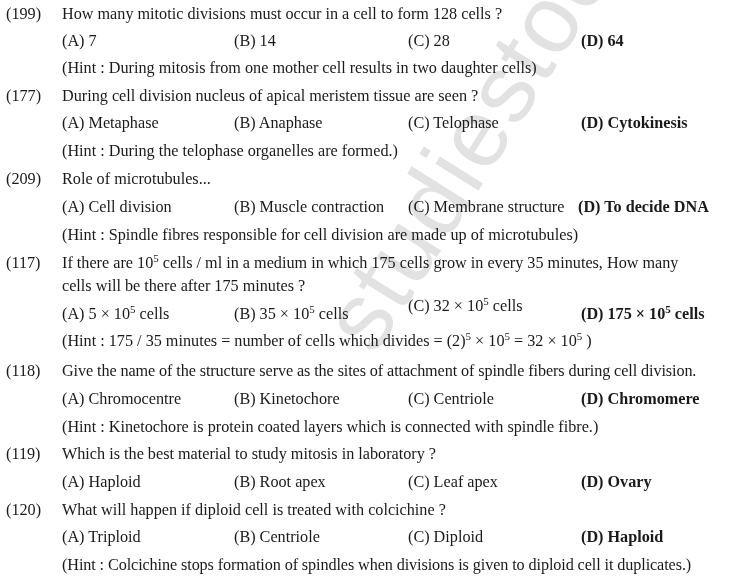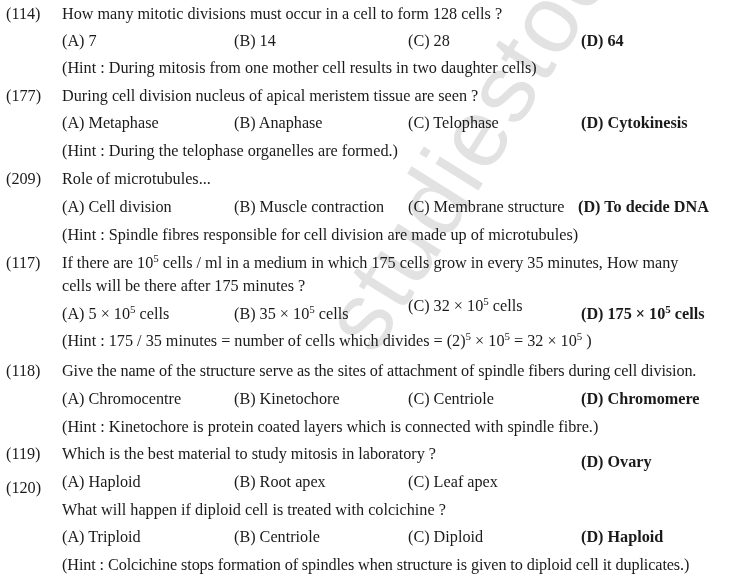--- a/index.html
+++ b/index.html
@@ -26,21 +26,21 @@
     white-space: nowrap; pointer-events: none;
     letter-spacing: 2px;
   }
 </style>
 </head>
 <body>
 
 <div class="watermark">studiestoday.com</div>
 
 <div>
-  <div class="line qnum" style="top:4px">(114)</div>
+  <div class="line qnum" style="top:4px">(199)</div>
   <div class="line qtext" style="top:4px">How many mitotic divisions must occur in a cell to form 128 cells ?</div>
   <div class="line opt optA" style="top:31px">(A) 7</div>
   <div class="line opt optB" style="top:31px">(B) 14</div>
   <div class="line opt optC" style="top:31px">(C) 28</div>
   <div class="line opt optD" style="top:31px">(D) 64</div>
   <div class="line hint" style="top:58px">(Hint : During mitosis from one mother cell results in two daughter cells)</div>
 </div>
 
 <div>
   <div class="line qnum" style="top:86px">(177)</div>
@@ -82,24 +82,24 @@
   <div class="line opt optD" style="top:389px">(D)  Chromomere</div>
   <div class="line hint" style="top:417px">(Hint : Kinetochore is protein coated layers which is connected with spindle fibre.)</div>
 </div>
 
 <div>
   <div class="line qnum" style="top:444px">(119)</div>
   <div class="line qtext" style="top:444px">Which is the best material to study mitosis in laboratory ?</div>
   <div class="line opt optA" style="top:472px">(A)  Haploid</div>
   <div class="line opt optB" style="top:472px">(B)  Root apex</div>
   <div class="line opt optC" style="top:472px">(C)  Leaf  apex</div>
-  <div class="line opt optD" style="top:452px">(D)  Ovary</div>
+  <div class="line opt optD" style="top:472px">(D)  Ovary</div>
 </div>
 
 <div>
-  <div class="line qnum" style="top:478px">(120)</div>
+  <div class="line qnum" style="top:500px">(120)</div>
   <div class="line qtext" style="top:500px">What will happen if diploid cell is treated with colcichine ?</div>
   <div class="line opt optA" style="top:527px">(A) Triploid</div>
   <div class="line opt optB" style="top:527px">(B)  Centriole</div>
   <div class="line opt optC" style="top:527px">(C)  Diploid</div>
   <div class="line opt optD" style="top:527px">(D)  Haploid</div>
-  <div class="line hint" style="top:555px; letter-spacing:-0.1px">(Hint : Colcichine stops formation of spindles when structure is given to diploid cell it duplicates.)</div>
+  <div class="line hint" style="top:555px; letter-spacing:-0.1px">(Hint : Colcichine stops formation of spindles when divisions is given to diploid cell it duplicates.)</div>
 </div>
 
 </body></html>

